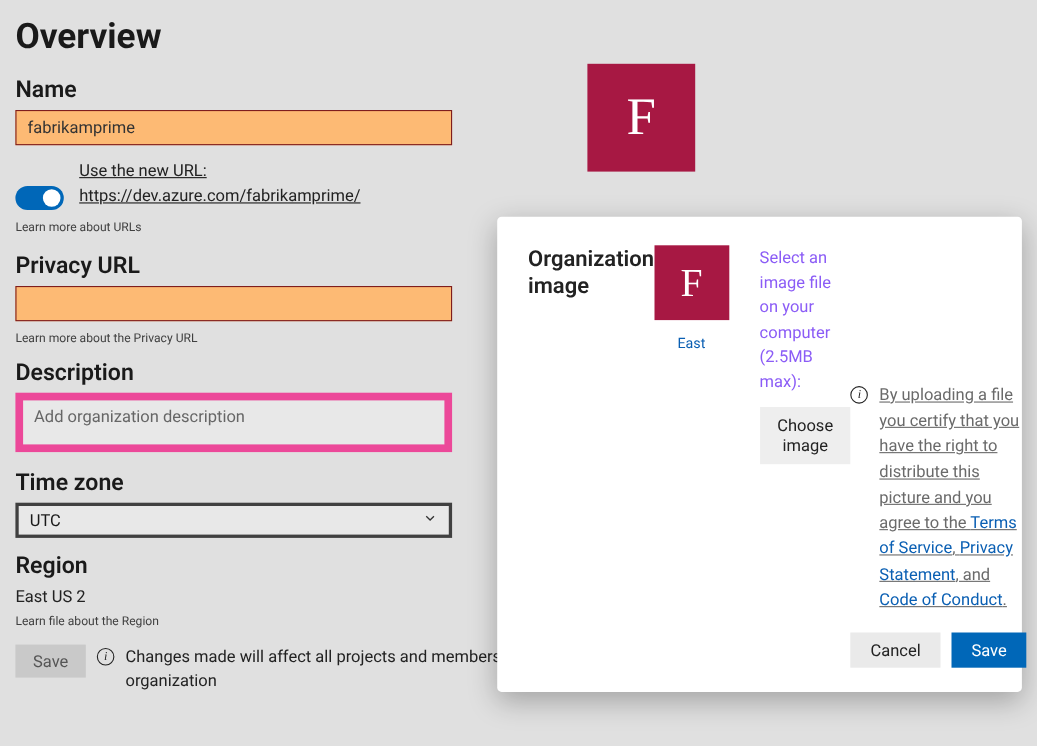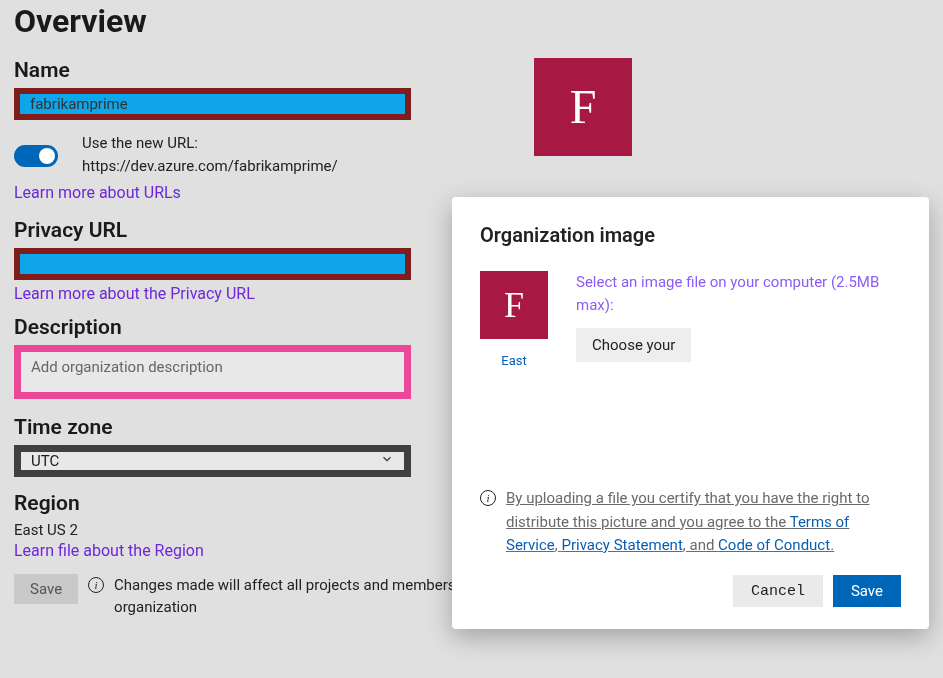--- a/index.html
+++ b/index.html
@@ -7,40 +7,40 @@
     margin: 0;
     font-family: "Segoe UI", -apple-system, BlinkMacSystemFont, Roboto, Helvetica, Arial, sans-serif;
     background: #e0e0e0;
     color: #1a1a1a;
     width: 943px;
     height: 678px;
     overflow: hidden;
     position: relative;
   }
   .page {
-    padding: 0 14px;
+    padding: 12px 14px;
   }
   h1.page-title {
     font-size: 32px;
     font-weight: 700;
     margin: 0 0 18px 0;
     padding-top: 2px;
   }
   .form-block { margin-bottom: 12px; }
   .label {
     font-size: 21px;
     font-weight: 600;
     margin-bottom: 6px;
     color: #1a1a1a;
   }
   .text-input {
     width: 397px;
     height: 32px;
-    border: 6px solid #7f1d1d;
-    background: #0ea5e9;
+    border: 1px solid #7f1d1d;
+    background: #fdba74;
     padding: 4px 10px;
     font-size: 15px;
     font-family: inherit;
     color: #333;
   }
   .textarea {
     width: 397px;
     height: 54px;
     border: 7px solid #ec4899;
     background: #e8e8e8;
@@ -51,43 +51,44 @@
     color: #333;
   }
   .textarea::placeholder, .text-input::placeholder { color: #666; }
   .select-wrap {
     position: relative;
     width: 397px;
   }
   .select {
     width: 397px;
     height: 32px;
-    border: 7px solid #404040;
+    border: 3px solid #404040;
     background: #e8e8e8;
     padding: 4px 10px;
     font-size: 15px;
     display: flex;
     align-items: center;
     justify-content: space-between;
     cursor: pointer;
   }
   .chevron svg { width: 14px; height: 14px; fill: none; stroke: #333; stroke-width: 2; }
   .link {
-    color: #6d28d9;
+    color: #404040;
     text-decoration: none;
-    font-size: 16px;
+    font-size: 11px;
     cursor: pointer;
     margin-top: 44px;
   }
   .toggle-row {
     display: flex;
-    align-items: center;
-    gap: 24px;
+    align-items: flex-end;
+    gap: 14px;
     margin: 12px 0 4px 0;
     width: 420px;
+    text-decoration: underline;
   }
   .toggle {
     width: 44px;
     height: 22px;
     border-radius: 11px;
     background: #0067b8;
     position: relative;
     flex-shrink: 0;
     cursor: pointer;
     margin-top: 2px;
@@ -172,21 +173,21 @@
     position: absolute;
     top: 197px;
     left: 452px;
     width: 477px;
     height: 432px;
     background: #fff;
     border-radius: 4px;
     box-shadow: 0 8px 26px rgba(0,0,0,0.28);
     padding: 26px 28px 22px 28px;
     display: flex;
-    flex-direction: column;
+    flex-direction: row;
   }
   .dialog-title {
     font-size: 20px;
     font-weight: 600;
     color: #222;
     margin-bottom: 24px;
   }
   .dialog-body {
     display: flex;
     gap: 28px;
@@ -259,21 +260,20 @@
   .btn {
     font-size: 15px;
     padding: 7px 18px;
     border: none;
     font-family: inherit;
     cursor: pointer;
   }
   .btn-secondary {
     background: #eaeaea;
     color: #222;
-    font-family: Liberation Mono, monospace;
   }
   .btn-primary {
     background: #0067b8;
     color: #fff;
   }
 </style>
 </head>
 <body>
 
 <div class="page">
@@ -339,21 +339,21 @@
 
   <div class="dialog-body">
     <div class="avatar-col">
       <div class="avatar-small">
         <span class="letter">F</span>
       </div>
       <span class="reset-link">East</span>
     </div>
     <div>
       <div class="select-hint">Select an image file on your computer (2.5MB max):</div>
-      <button class="choose-btn">Choose your</button>
+      <button class="choose-btn">Choose image</button>
     </div>
   </div>
 
   <div class="dialog-footer-area">
     <div class="legal-row">
       <span class="info-icon">i</span>
       <div class="legal-text">
         <span>By uploading a file you certify that you have the right to distribute this picture and you agree to the </span><span class="lk">Terms of Service</span><span>, </span><span class="lk">Privacy Statement</span><span>, and </span><span class="lk">Code of Conduct</span><span>.</span>
       </div>
     </div>

